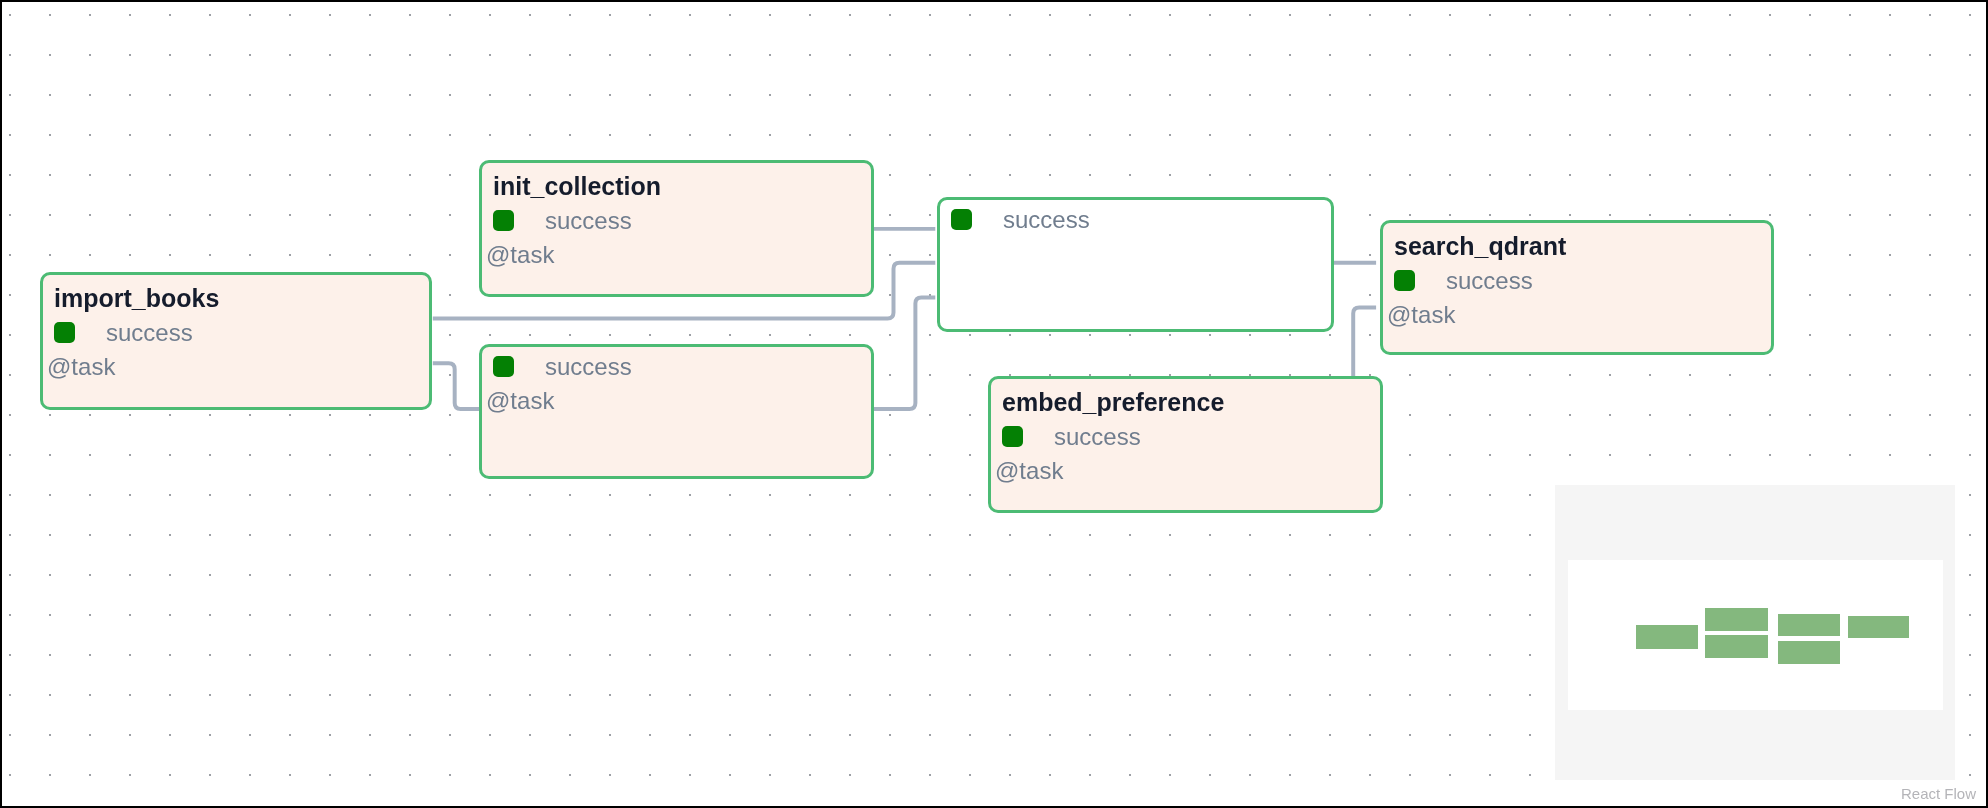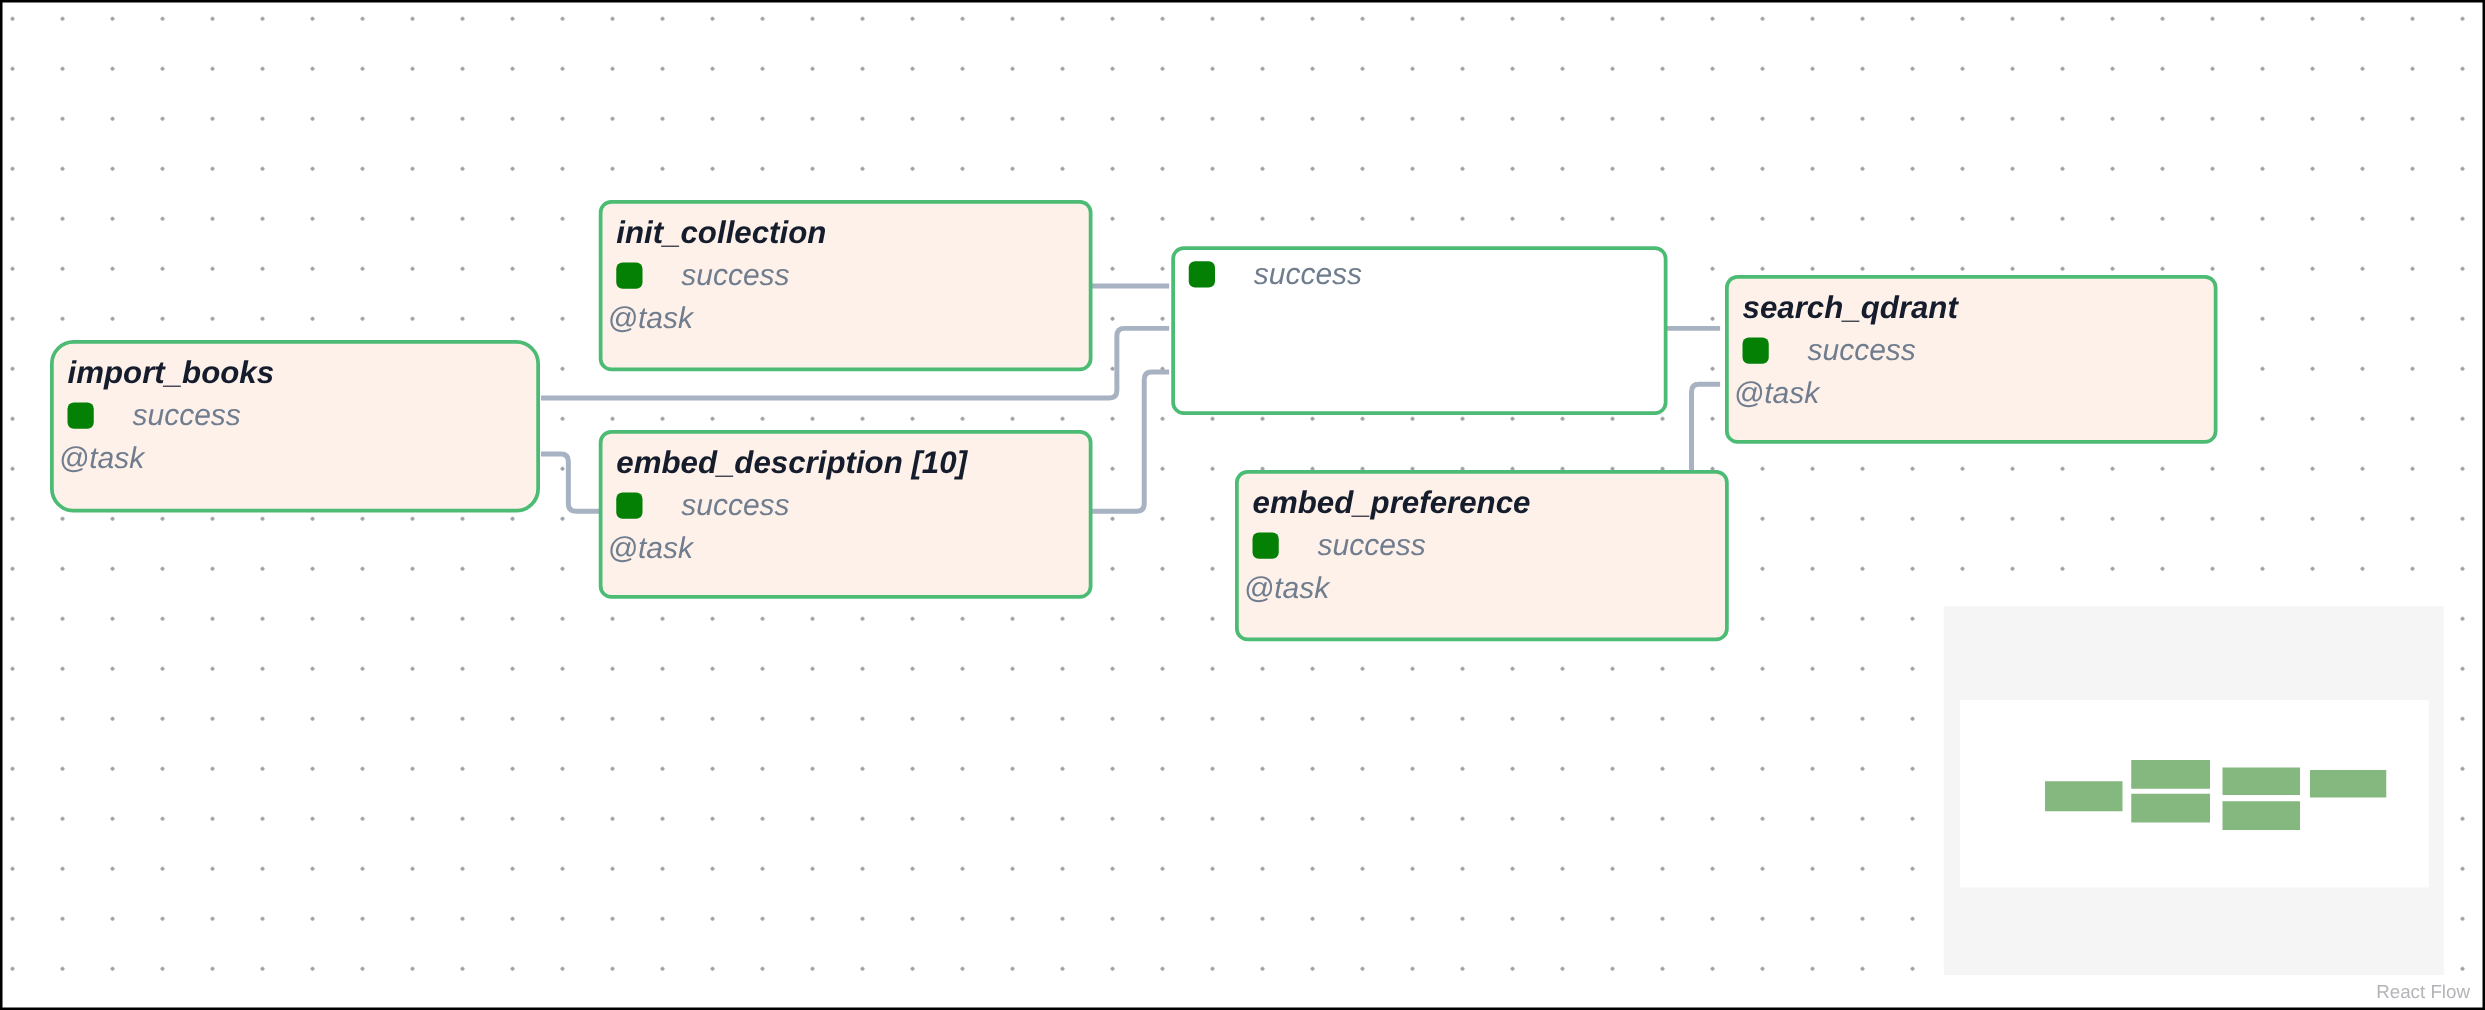--- a/index.html
+++ b/index.html
@@ -20,21 +20,20 @@
   #edge-layer{position:absolute;left:0;top:0;width:100%;height:100%;pointer-events:none;}
   #edge-layer path{fill:none;stroke:var(--edge-color,#a7b2c2);stroke-width:4px;}
 
   .node{
     position:absolute;
     border:3px solid var(--node-border,#4cbb74);
     border-radius:10px;
     padding:8px 12px 0 11px;
     overflow:hidden;
     cursor:pointer;
-    font-style:italic;
   }
   .node.peach{background:var(--node-bg-peach,#fdf1ea);}
   .node.white{background:var(--node-bg-white,#ffffff);}
   .node .title{
     font-size:25px;font-weight:700;color:var(--title-color,#151c2c);
     line-height:30px;margin-bottom:8px;white-space:nowrap;
   }
   .status-row{display:flex;align-items:center;margin-bottom:9px;height:23px;gap:20px;}
   .status-square{
     width:21px;height:21px;border-radius:5px;
@@ -67,38 +66,37 @@
 <div id="canvas" style="--node-border: #4cbb74; --node-bg-peach: #fdf1ea; --node-bg-white: #ffffff; --title-color: #151c2c; --muted-color: #707d8e; --success-color: #048004; --edge-color: #a7b2c2; --dot-color: #9da0a6; --minimap-bg: #f5f5f5; --minimap-node: #84b87e; --attribution-color: #b4b4b8;">
   <svg id="edge-layer" viewBox="0 0 1988 808">
       <path d="M872 228 L935 228"></path>
       <path d="M430 318 L887 318 Q893 318 893 312 L893 268 Q893 262 899 262 L935 262"></path>
       <path d="M430 363 L446 363 Q452 363 452 369 L452 403 Q452 409 458 409 L477 409"></path>
       <path d="M872 409 L909 409 Q915 409 915 403 L915 303 Q915 297 921 297 L935 297"></path>
       <path d="M1332 262 L1378 262"></path>
       <path d="M1330 440 L1349 440 Q1355 440 1355 434 L1355 313 Q1355 307 1361 307 L1378 307"></path>
     </svg>
   <div id="nodes">
-      <div class="node peach" style="left: 38px; top: 270px; width: 392px; height: 138px; border-radius: 19px;">
+      <div class="node peach" style="left: 38px; top: 270px; width: 392px; height: 138px;">
     <div class="title">import_books</div>
     <div class="status-row">
       <span class="status-square"></span>
       <span class="status-label">success</span>
     </div>
     <span class="operator-label">@task</span>
   </div>
       <div class="node peach" style="left: 477px; top: 158px; width: 395px; height: 137px;">
     <div class="title">init_collection</div>
     <div class="status-row">
       <span class="status-square"></span>
       <span class="status-label">success</span>
     </div>
     <span class="operator-label">@task</span>
   </div>
       <div class="node peach" style="left: 477px; top: 342px; width: 395px; height: 135px;">
-    <div class="title">embed_description [10]</div>
     <div class="status-row">
       <span class="status-square"></span>
       <span class="status-label">success</span>
     </div>
     <span class="operator-label">@task</span>
   </div>
       <div class="node white" style="left: 935px; top: 195px; width: 397px; height: 135px;">
     <div class="status-row">
       <span class="status-square"></span>
       <span class="status-label">success</span>

